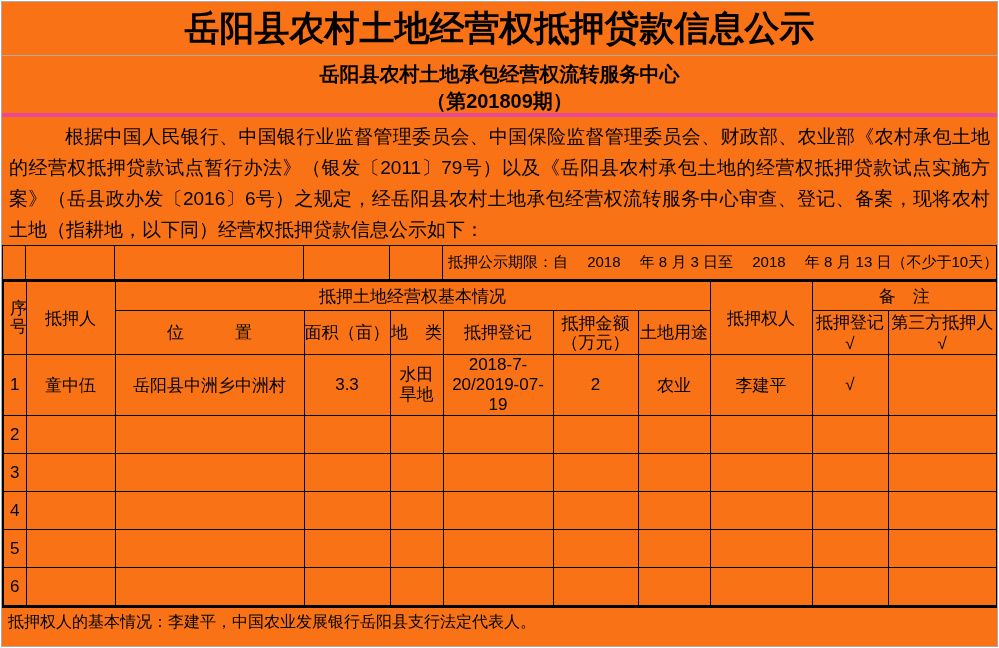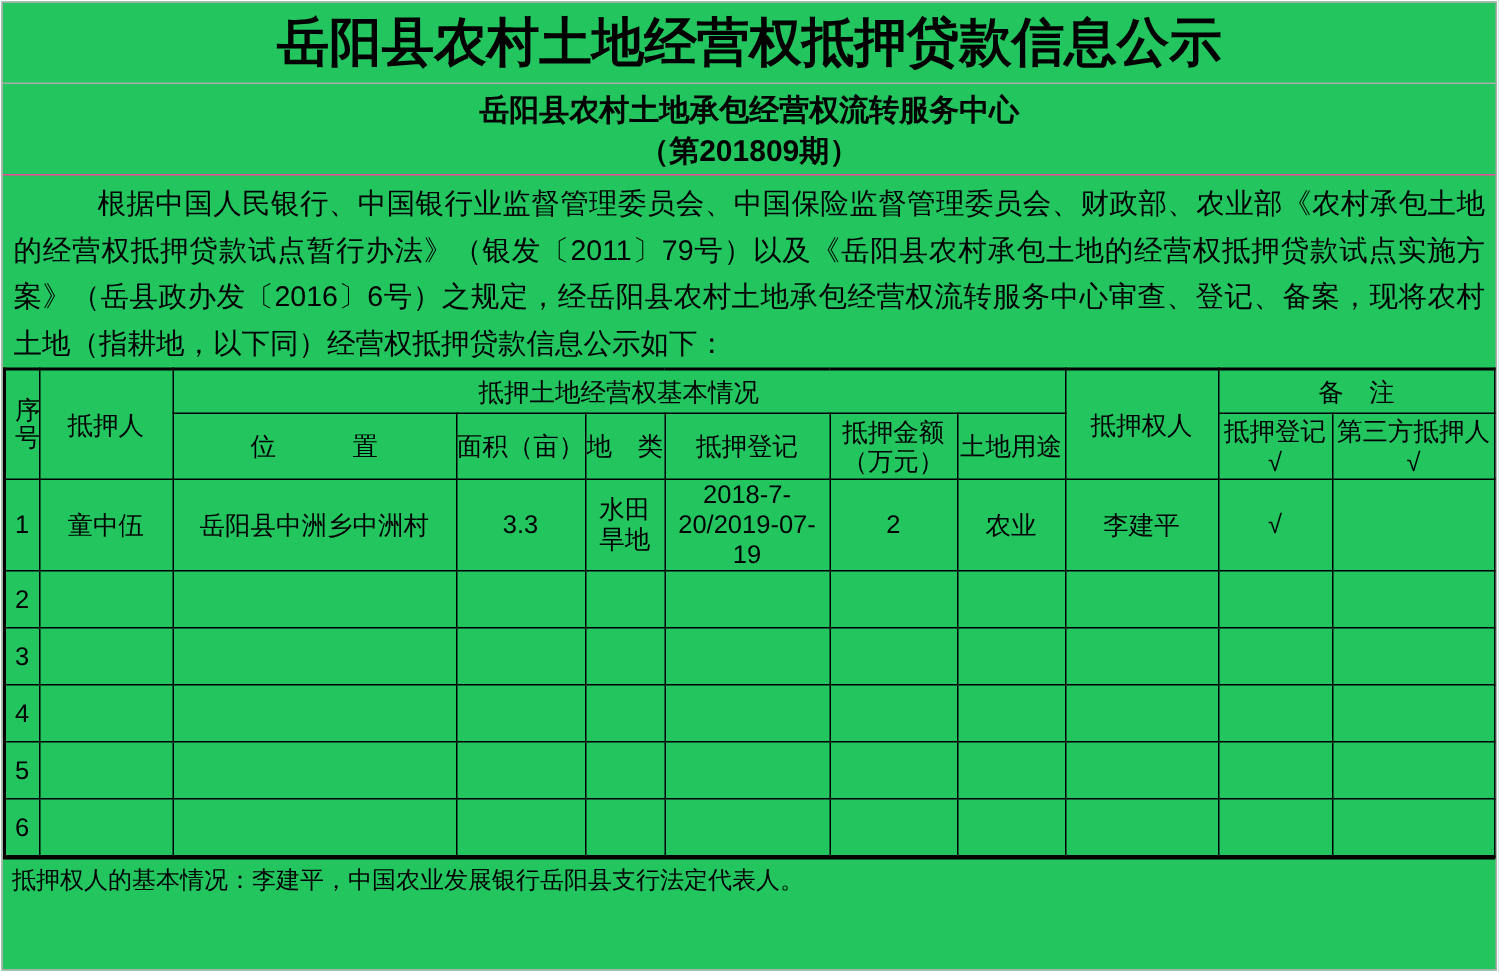--- a/index.html
+++ b/index.html
@@ -2,34 +2,34 @@
 <html><head>
 <meta charset="utf-8">
 <style>
   html,body{margin:0;padding:0;background:#ffffff;}
   body{font-family:"Liberation Sans",sans-serif;color:#000;}
   .page{
     position:relative;
     width:995px;height:644px;
     margin:1px;
     border:1px solid #ababab;
-    background:#22c55e;
+    background:#f97316;
     overflow:hidden;
   }
   .title{
     height:53px;
     border-bottom:1px solid #ababab;
     display:flex;align-items:center;justify-content:center;
     font-size:35px;font-weight:bold;
     letter-spacing:0px;
     white-space:nowrap;
   }
   .subtitle{
     height:61px;
-    border-bottom:1px solid #ec4899;
+    border-bottom:4px solid #ec4899;
     text-align:center;
     font-weight:bold;
     font-size:20px;
     line-height:27px;
     padding-top:5px;
     box-sizing:border-box;
   }
   .intro{
     height:128px;
     box-sizing:border-box;
@@ -75,20 +75,40 @@
 
   <div class="title">岳阳县农村土地经营权抵押贷款信息公示</div>
 
   <div class="subtitle">
     <div>岳阳县农村土地承包经营权流转服务中心</div>
     <div>（第201809期）</div>
   </div>
 
   <div class="intro">根据中国人民银行、中国银行业监督管理委员会、中国保险监督管理委员会、财政部、农业部《农村承包土地的经营权抵押贷款试点暂行办法》（银发〔2011〕79号）以及《岳阳县农村承包土地的经营权抵押贷款试点实施方案》（岳县政办发〔2016〕6号）之规定，经岳阳县农村土地承包经营权流转服务中心审查、登记、备案，现将农村土地（指耕地，以下同）经营权抵押贷款信息公示如下：</div>
 
+  <table class="preheader">
+    <colgroup>
+      <col style="width:23px">
+        <col style="width:89px">
+        <col style="width:189px">
+      <col style="width:86px">
+        <col style="width:53px">
+        <col>
+    </colgroup>
+    <tbody>
+        <tr>
+      <td></td>
+      <td></td>
+      <td></td>
+      <td></td>
+      <td></td>
+      <td class="period">抵押公示期限：自　 2018　 年 8 月 3 日至　 2018　 年 8 月 13 日（不少于10天）</td>
+    </tr>
+  </tbody>
+    </table>
 
   <table class="main">
     <colgroup>
       <col style="width:23px">
         <col style="width:89px">
         <col style="width:189px">
       <col style="width:86px">
         <col style="width:53px">
         <col style="width:110px">
       <col style="width:85px">

